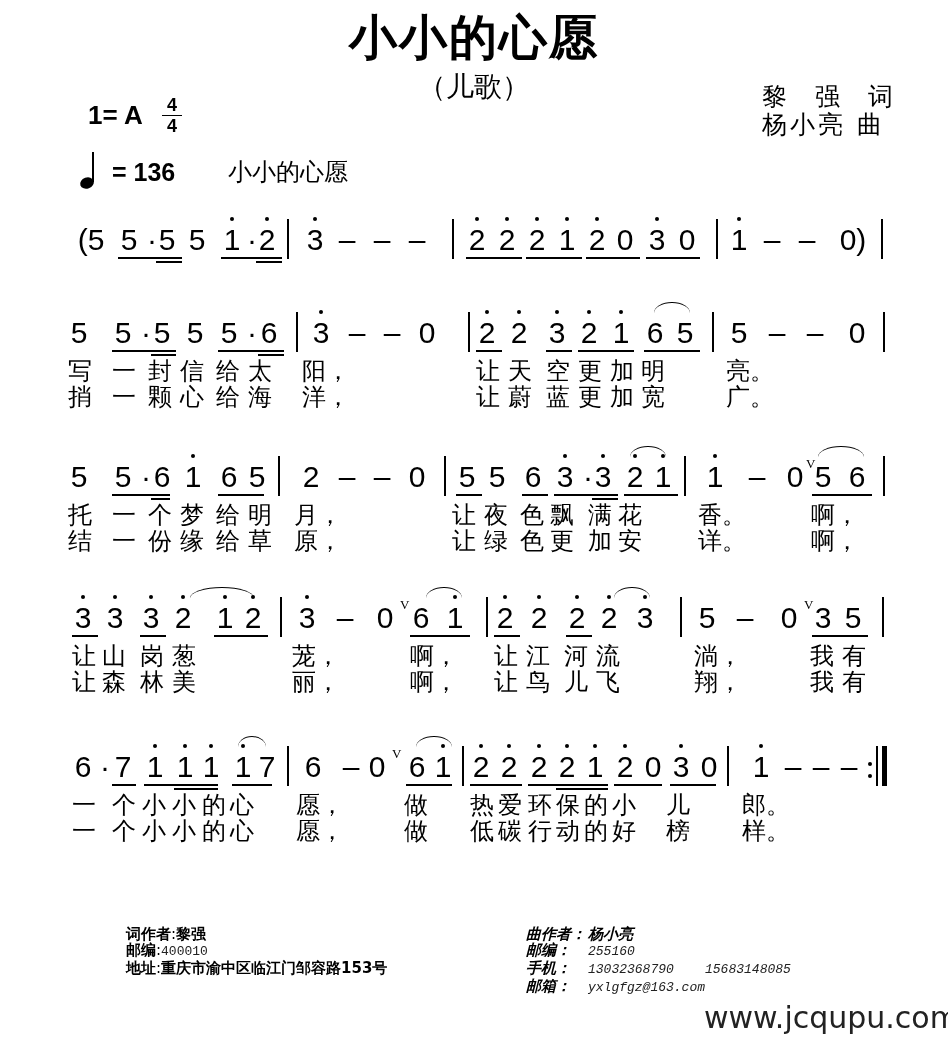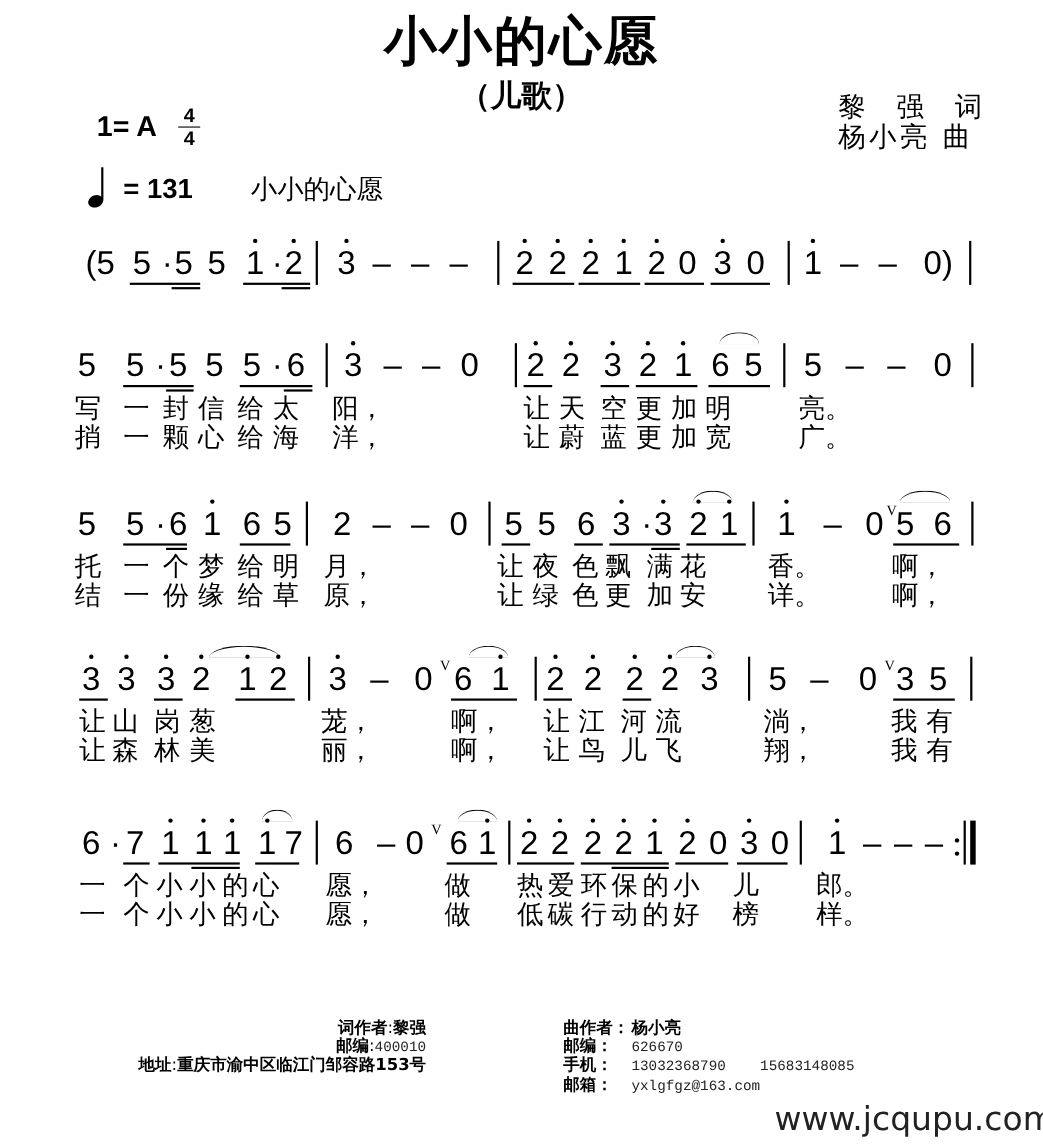--- a/index.html
+++ b/index.html
@@ -1,19 +1,19 @@
 <!DOCTYPE html>
 <html><head>
 <meta charset="utf-8">
 <style>
   html, body { margin:0; padding:0; background:#ffffff; }
   body { width:948px; height:1040px; position:relative; overflow:hidden; font-family:"DejaVu Sans", sans-serif; color:#000; }
   .abs { position:absolute; }
   .title { left:0; width:948px; top:6px; text-align:center; font-size:48px; font-weight:bold; letter-spacing:2px; }
-  .subtitle { left:0; width:948px; top:68px; text-align:center; font-size:28px;font-weight:bold; }
+  .subtitle { left:0; width:948px; top:68px; text-align:center; font-size:28px; }
   .credit { font-size:25px; letter-spacing:10px; }
   .key { left:88px; top:100px; font-size:26px; font-weight:bold; font-family:"Liberation Sans", sans-serif; }
   .ts { left:162px; top:96px; width:20px; font-size:18px; font-weight:bold; text-align:center; line-height:18px; font-family:"Liberation Sans", sans-serif; }
   .ts .bar { border-top:1.5px solid #000; margin:1px 0; }
   .tempo { left:112px; top:158px; font-size:25px; font-weight:bold; font-family:"Liberation Sans", sans-serif; }
   .expr { left:228px; top:156px; font-size:24px; }
   .row { position:absolute; left:0; width:948px; height:150px; }
   .n { position:absolute; font-family:"Liberation Sans", sans-serif; font-size:30px; line-height:30px; width:22px; text-align:center; }
   .n .dot { position:absolute; left:9px; top:-8px; width:4px; height:4px; background:#000; border-radius:50%; }
   .bar-line { position:absolute; width:2px; height:40px; background:#000; }
@@ -43,21 +43,21 @@
 <div class="abs ts">
   <div>4</div>
   <div class="bar"></div>
   <div>4</div>
 </div>
 
 <svg class="abs" style="left:78px; top:150px;" width="24" height="42">
   <line x1="15" y1="2" x2="15" y2="32" stroke="#000" stroke-width="2"></line>
   <ellipse cx="9" cy="33" rx="7" ry="5.5" transform="rotate(-20 9 33)" fill="#000"></ellipse>
 </svg>
-<div class="abs tempo">= 131</div>
+<div class="abs tempo">= 136</div>
 <div class="abs expr">小小的心愿</div>
 
 <div id="score">
     <div class="row" style="top: 225px;">
       <div class="n" style="left: 74px; top: 0px; width: 34px;">(5</div>
       <div class="n" style="left: 118px; top: 0px;">5</div>
       <div class="n" style="left: 141px; top: 0px;">·</div>
       <div class="n" style="left: 156px; top: 0px;">5</div>
       <div class="n" style="left: 186px; top: 0px;">5</div>
       <div class="n" style="left: 221px; top: 0px;">1<span class="dot"></span></div>
@@ -369,26 +369,26 @@
       <div class="lyr" style="left: 584px; top: 66px; width: 30px;">的</div>
       <div class="lyr" style="left: 612px; top: 40px; width: 30px;">小</div>
       <div class="lyr" style="left: 612px; top: 66px; width: 30px;">好</div>
       <div class="lyr" style="left: 666px; top: 40px; width: 30px;">儿</div>
       <div class="lyr" style="left: 666px; top: 66px; width: 30px;">榜</div>
       <div class="lyr" style="left: 742px; top: 40px; width: 60px;">郎。</div>
       <div class="lyr" style="left: 742px; top: 66px; width: 60px;">样。</div>
     </div>
   </div>
 
-<div class="abs footer" style="left:126px; top:926px;text-align:right;">
+<div class="abs footer" style="left:126px; top:926px;">
   <div><span class="lbl">词作者</span><span>:</span><span class="bval">黎强</span></div>
   <div><span class="lbl">邮编</span><span>:</span><span class="val">400010</span></div>
   <div><span class="lbl">地址</span><span>:</span><span class="bval">重庆市渝中区临江门邹容路153号</span></div>
 </div>
 
-<div class="abs footer" style="left:512px; top:926px;">
+<div class="abs footer" style="left:526px; top:926px;font-style:italic;">
   <div><span class="lbl" style="width:62px">曲作者：</span><span class="bval">杨小亮</span></div>
-  <div><span class="lbl" style="width:62px">邮编：</span><span class="val">626670</span></div>
+  <div><span class="lbl" style="width:62px">邮编：</span><span class="val">255160</span></div>
   <div><span class="lbl" style="width:62px">手机：</span><span class="val" style="white-space:pre">13032368790    15683148085</span></div>
   <div><span class="lbl" style="width:62px">邮箱：</span><span class="val">yxlgfgz@163.com</span></div>
 </div>
 
 <div class="abs wm">www.jcqupu.com</div>
 
 </body></html>

